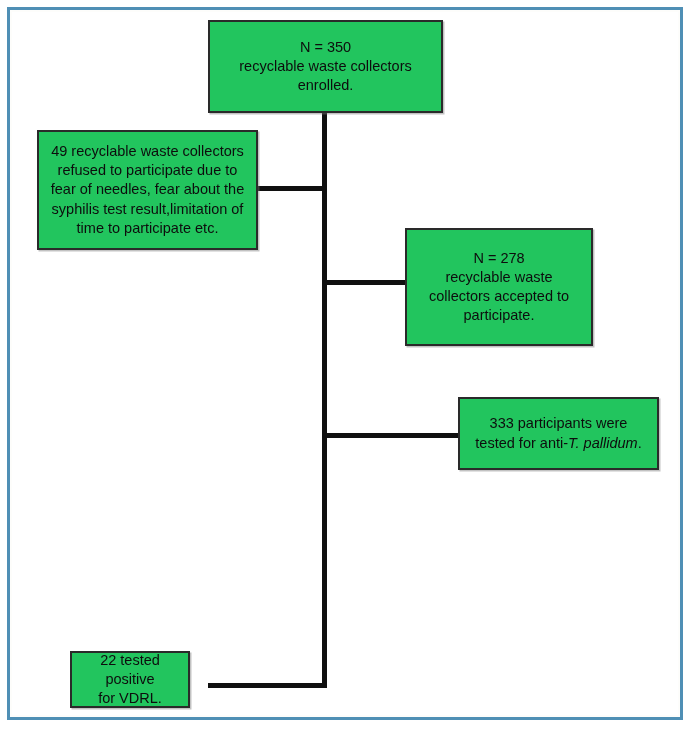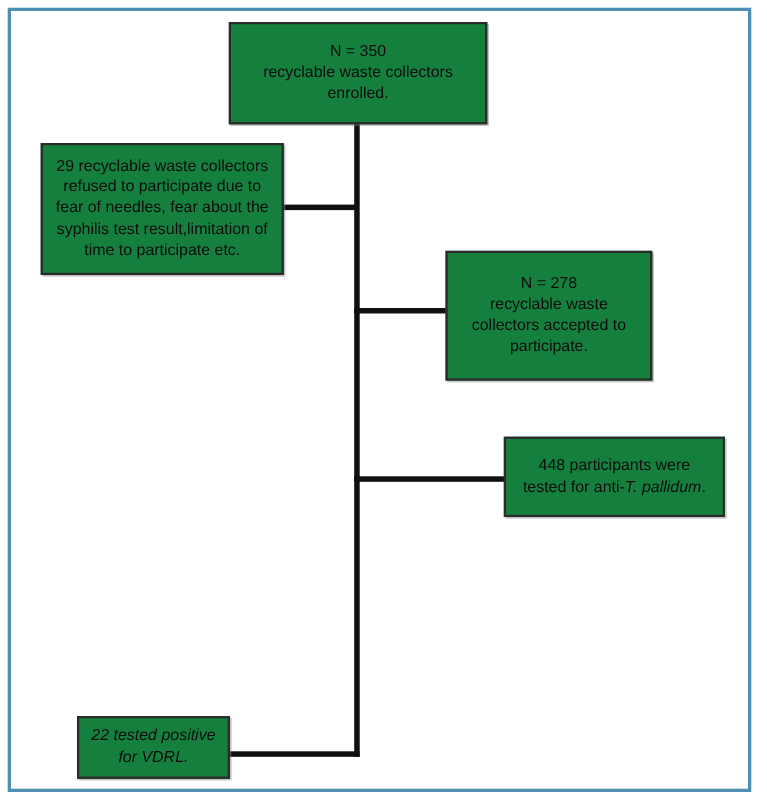--- a/index.html
+++ b/index.html
@@ -32,21 +32,21 @@
     top: 12px;
     width: 666px;
     height: 703px;
     background: #ffffff;
     box-sizing: border-box;
   }
   
   .node {
     position: absolute;
     box-sizing: border-box;
-    background: #15803d;
+    background: #22c55e;
     border: 2px solid #2a2a2a;
     display: flex;
     align-items: center;
     justify-content: center;
     text-align: center;
     color: #0d0d0d;
     font-size: 14.5px;
     line-height: 1.32;
     padding: 4px 8px;
     box-shadow: 1.5px 1.5px 0 rgba(120,120,120,0.45);
@@ -79,33 +79,33 @@
 
   <div class="line h" style="left:208px; top:683px; width:119px;"></div>
 
   <div class="node" style="left:208px; top:20px; width:235px; height:93px;">
     <span class="txt">N = 350
 recyclable waste collectors
 enrolled.</span>
   </div>
 
   <div class="node" style="left:37px; top:130px; width:221px; height:120px;">
-    <span class="txt">29 recyclable waste collectors refused to participate due to fear of needles, fear about the syphilis test result,limitation of time to participate etc.</span>
+    <span class="txt">49 recyclable waste collectors refused to participate due to fear of needles, fear about the syphilis test result,limitation of time to participate etc.</span>
   </div>
 
   <div class="node" style="left:405px; top:228px; width:188px; height:118px;">
     <span class="txt">N = 278
 recyclable waste
 collectors accepted to
 participate.</span>
   </div>
 
   <div class="node" style="left:458px; top:397px; width:201px; height:73px;">
-    <span class="txt"><span>448 participants were tested  for anti-</span><span class="ital">T. pallidum</span><span>.</span></span>
+    <span class="txt"><span>333 participants were tested  for anti-</span><span class="ital">T. pallidum</span><span>.</span></span>
   </div>
 
 
-  <div class="node" style="left:70px; top:651px; width:139px; height:57px;font-style:italic;">
+  <div class="node" style="left:70px; top:651px; width:120px; height:57px;">
     <span class="txt">22 tested positive
 for VDRL.</span>
   </div>
 
 </div>
 
 </body></html>

